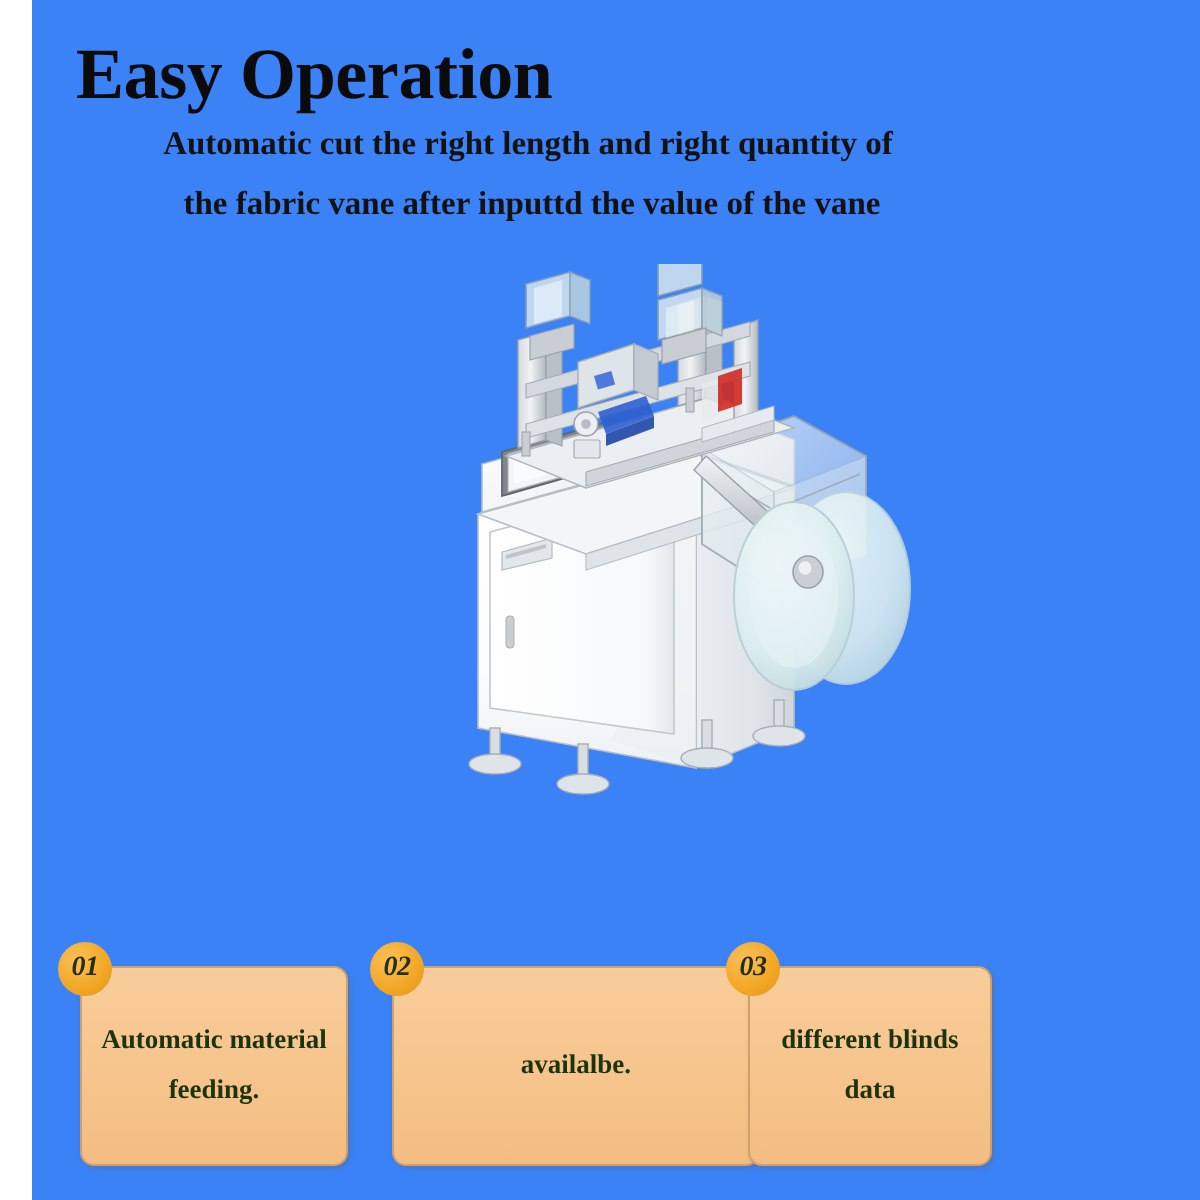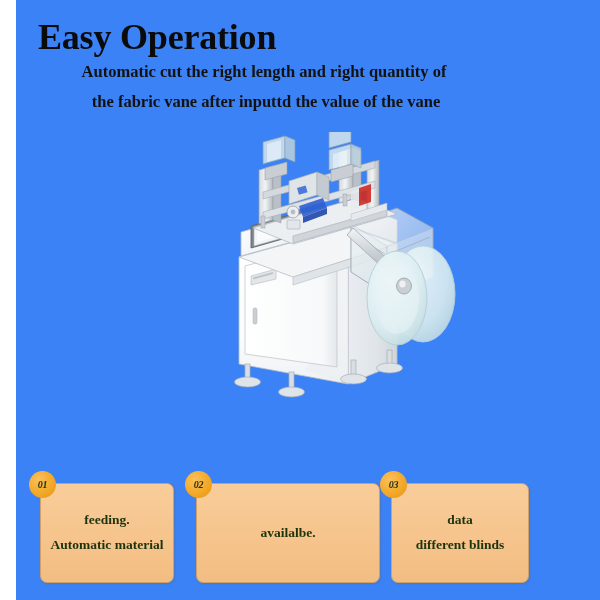--- a/index.html
+++ b/index.html
@@ -104,29 +104,29 @@
     z-index: 3;
   }
   .badge span {
     position: absolute;
     left: 0; right: 0;
     top: 50%;
     transform: translateY(-52%);
     text-align: center;
     font-style: italic;
     font-weight: bold;
-    font-size: 10px;
+    font-size: 14px;
     color: #23320d;
     font-family: "Liberation Serif", "DejaVu Serif", serif;
     letter-spacing: -0.3px;
   }
 
   #callout-0 { left: 24px;  width: 134px; }
   #callout-1 { left: 180px; width: 184px; }
-  #callout-2 { left: 375px; width: 138px; }
+  #callout-2 { left: 358px; width: 122px; }
 </style>
 </head>
 <body>
 
 <div class="page">
 
   <div class="title">Easy Operation</div>
   <div class="subtitle l1">Automatic cut the right length and right quantity of</div>
   <div class="subtitle l2">the fabric vane after inputtd the value of the vane</div>
 
@@ -283,38 +283,38 @@
     </svg>
   </div>
 
   <div class="callouts">
 
     <div class="callout" id="callout-0">
       <div class="badge">
         <span>01</span>
       </div>
       <div class="lines">
+        <div>Automatic material</div>
         <div>feeding.</div>
-        <div>Automatic material</div>
       </div>
     </div>
 
     <div class="callout" id="callout-1">
       <div class="badge">
         <span>02</span>
       </div>
       <div class="lines">
         <div>availalbe.</div>
       </div>
     </div>
 
     <div class="callout" id="callout-2">
       <div class="badge">
         <span>03</span>
       </div>
       <div class="lines">
+        <div>different blinds</div>
         <div>data</div>
-        <div>different blinds</div>
       </div>
     </div>
 
   </div>
 </div>
 
 </body></html>

